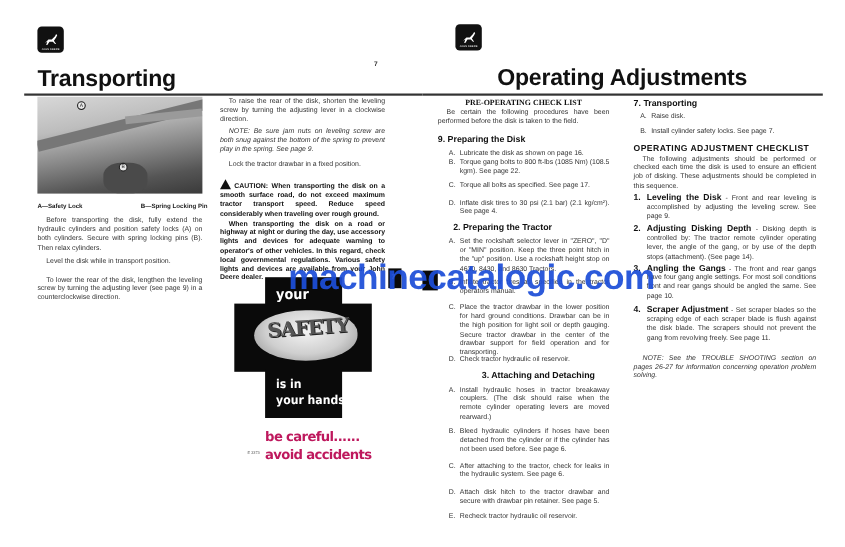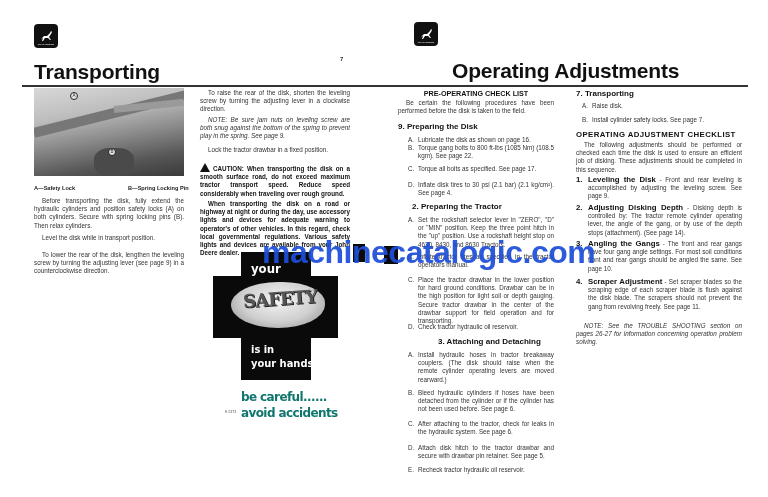--- a/index.html
+++ b/index.html
@@ -49,33 +49,33 @@
   .poster-top { position: absolute; left: 28px; top: 0; width: 70px; height: 26px; background: #0a0a0a; }
   .poster-mid { position: absolute; left: 0; top: 24px; width: 125px; height: 62px; background: #0a0a0a; }
   .poster-bot { position: absolute; left: 28px; top: 84px; width: 70px; height: 44px; background: #0a0a0a; }
   .poster-word { position: absolute; color: #fff; font-weight: bold; font-family: "DejaVu Sans", sans-serif;
     font-stretch: condensed; line-height: 1; }
   .poster-hand { position: absolute; left: 18px; top: 30px; width: 94px; height: 46px;
     border-radius: 50% 45% 50% 50%; background: radial-gradient(ellipse at 50% 40%, #f4f4f4 0%, #cfcfcf 55%, #8a8a8a 100%); }
   .poster-safety { position: absolute; left: 30px; top: 36px; font-family: "DejaVu Serif", serif; font-weight: bold;
     font-size: 18px; color: #555; letter-spacing: -1px; text-shadow: 1px 1px 0 #222; transform: rotate(-4deg); }
   .poster-slogan { position: absolute; left: 28px; font-weight: bold; font-family: "DejaVu Sans", sans-serif;
-    font-size: 12px; color: #0f766e; letter-spacing: -0.6px; }
+    font-size: 12px; color: #be185d; letter-spacing: -0.6px; }
   .poster-code { position: absolute; left: 12px; top: 174px; font-size: 3.5px; color: #555; }
 
   .tab-marker { position: absolute; background: #0a0a0a; color: #fff; font-size: 6px; font-weight: bold; }
 
   .watermark {
     position: absolute; left: 262px; top: 234px; font-family: "Liberation Sans", sans-serif;
     font-weight: bold; font-size: 32px; color: #1d4ed8; letter-spacing: -0.5px; opacity: 0.93;
     pointer-events: none;
   }
 
   .section-head { position: absolute; font-weight: bold; font-size: 8px; color: #111; }
-  .center-head { position: absolute; font-weight: bold; font-size: 7.2px; color: #111; text-align: center; }
+  .center-head { position: absolute; font-weight: bold; font-size: 7.2px; color: #111; text-align: center; font-family: Liberation Serif, serif; }
   .list-item { position: absolute; font-size: 6.3px; line-height: 8.2px; color: #333; text-align: justify; }
   .list-item .letter { position: absolute; left: -10px; }
   .adj-title { font-weight: bold; font-size: 7.8px; color: #111; }
 </style>
 </head>
 <body>
 
 <div class="page left">
 
   <div class="logo" style="left:34px; top:24px;">

